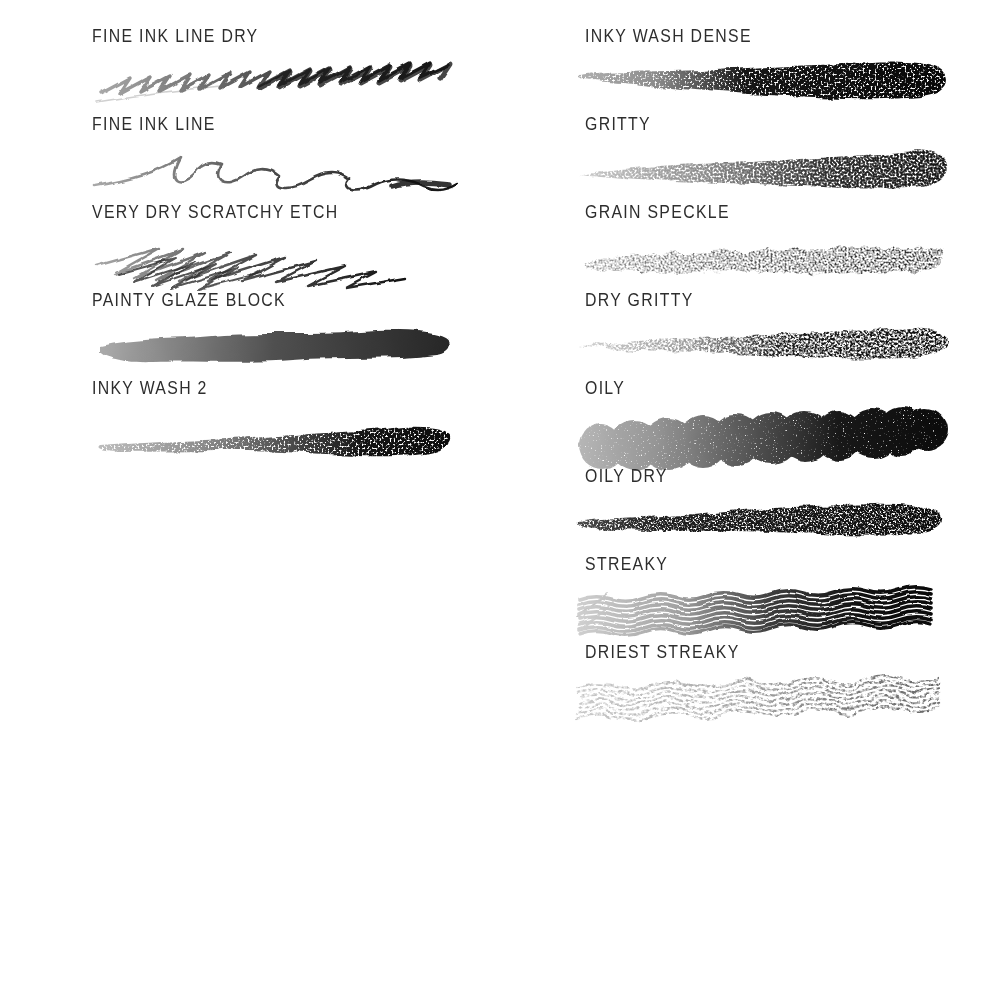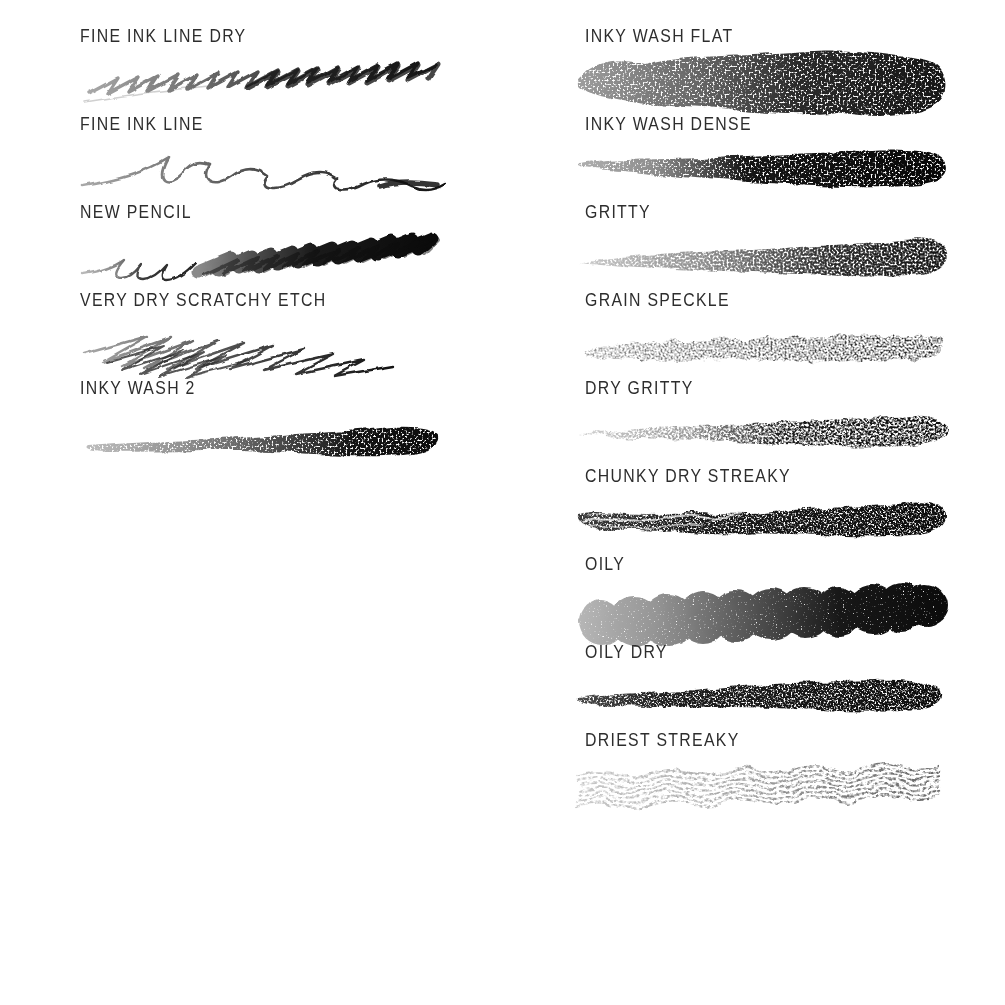--- a/index.html
+++ b/index.html
@@ -1,19 +1,19 @@
 <!DOCTYPE html>
 <html><head>
 <meta charset="utf-8">
 <style>
   html,body{margin:0;padding:0;background:#fff;}
   #page{position:relative;width:1005px;height:1005px;background:#fff;overflow:hidden;
         font-family:"Liberation Sans",sans-serif;}
   .col{position:absolute;top:24px;}
-  .col-left{left:80px;width:372px;}
+  .col-left{left:92px;width:372px;}
   .col-right{left:585px;width:380px;}
   .entry{position:relative;height:86px;}
   .label{font-size:18px;line-height:20px;margin-top:2px;color:#2d2d2d;letter-spacing:1.5px;
          white-space:nowrap;transform:scaleX(.88);transform-origin:0 50%;font-weight:400;}
   .entry svg{position:absolute;top:22px;left:0;overflow:visible;display:block;}
   .col-right .entry svg{left:-12px;}
   #svgdefs{position:absolute;width:0;height:0;}
 </style>
 </head>
 <body>
@@ -209,63 +209,53 @@
       <div class="label">FINE INK LINE</div>
       <svg width="372" height="60" viewBox="0 0 372 60">
         <g filter="url(#f-rough-s)" fill="none" stroke-linecap="round" stroke-linejoin="round">
           <path d="M2,50 C40,44 66,36 88,22 C74,46 88,52 102,38 C110,26 120,24 130,28 C118,46 136,52 152,40 C166,30 178,32 188,40 C176,54 198,56 218,44 C236,33 248,36 258,44 C248,56 266,58 284,48 C302,40 320,44 332,50 C344,55 356,53 366,47" stroke="url(#g-line)" stroke-width="2.6"></path>
           <path d="M300,50 C318,44 340,46 358,48" stroke="#111111" stroke-width="5.5" opacity=".85"></path>
         </g>
       </svg>
     </div>
 
 
-    <div class="entry">
-      <div class="label">NEW PENCIL</div>
-      <svg width="372" height="60" viewBox="0 0 372 60">
-        <g filter="url(#f-rough-s)" fill="none" stroke-linecap="round" stroke-linejoin="round">
-          <path d="M2,50 q28,-4 42,-14 q-14,16 -3,17 q9,1 20,-13 q-8,15 2,15 q11,-1 23,-15 q-9,16 1,16 q13,-1 28,-17" stroke="url(#g-pencil)" stroke-width="2.4" opacity=".9"></path>
-          <path d="M118,48 l34,-14 l-14,12 l34,-14 l-14,12 l34,-14 l-14,12 l34,-14 l-14,12 l34,-14 l-14,12 l34,-14 l-14,12 l34,-14 l-14,12 l34,-14 l-14,12 l34,-14 l-14,12 l34,-14 l-14,12 l34,-14 l-14,12" stroke="url(#g-slab)" stroke-width="13"></path>
-          <path d="M124,52 l34,-16 l-14,14 l34,-16 l-14,14 l34,-16 l-14,14 l34,-16 l-14,14 l34,-16 l-14,14 l34,-16 l-14,14 l34,-16 l-14,14 l34,-16 l-14,14 l34,-16 l-14,14 l34,-16 l-14,14 l34,-16 l-14,14" stroke="#0c0c0c" stroke-width="4" opacity=".5"></path>
-        </g>
-      </svg>
-    </div>
 
 
 
     <div class="entry">
       <div class="label">VERY DRY SCRATCHY ETCH</div>
       <svg width="372" height="60" viewBox="0 0 372 60">
         <g filter="url(#f-rough-s)" fill="none" stroke-linecap="round" stroke-linejoin="round">
           <path d="M4,42 l64,-18 l-46,26 l68,-24 l-48,28 l72,-26 l-50,28 l74,-27 l-50,28 l76,-26 l-48,26 l78,-24 l-44,24 l74,-20 l-40,21 l70,-16 l-38,20 l68,-14 l-30,16 l60,-10" stroke="url(#g-line)" stroke-width="2.4"></path>
           <path d="M26,50 l58,-16 l-42,24 l62,-20 l-44,24 l64,-22 l-44,24 l66,-20 l-40,21 l62,-16" stroke="#2b2b2b" stroke-width="2" opacity=".8"></path>
         </g>
       </svg>
     </div>
 
 
+    <div class="entry">
+      <div class="label">PAINTY GLAZE BLOCK</div>
+      <svg width="372" height="60" viewBox="0 0 372 60">
+        <path d="M8,34 C40,26 80,28 120,24 C170,20 220,24 270,20 C310,17 340,20 352,26 C360,31 358,40 344,42 C300,48 250,44 200,48 C150,52 100,48 60,50 C35,51 12,46 8,40 Z" fill="url(#g-block)" filter="url(#f-rough-m)"></path>
+      </svg>
+    </div>
 
 
     <div class="entry">
       <div class="label">INKY WASH 2</div>
       <svg width="372" height="60" viewBox="0 0 372 60">
         <path d="M8,46 C60,42 110,40 160,38 C210,34 260,32 302,28 C332,25 354,28 358,36 C360,44 348,52 324,54 C284,57 240,54 190,52 C140,50 80,52 32,52 C14,52 2,50 8,46 Z" fill="url(#g-wash2)" filter="url(#f-chalk)"></path>
       </svg>
     </div>
 
   </div>
 
   <div class="col col-right">
 
-    <div class="entry">
-      <div class="label">INKY WASH FLAT</div>
-      <svg width="380" height="78" viewBox="0 0 380 78">
-        <path d="M8,30 C20,14 48,10 72,16 C120,4 170,8 220,4 C270,0 320,4 352,12 C372,18 378,34 370,50 C358,68 310,72 264,64 C220,70 170,62 130,60 C90,58 40,54 18,46 C4,40 2,36 8,30 Z" fill="url(#g-flat)" filter="url(#f-chalk)"></path>
-      </svg>
-    </div>
 
     <div class="entry">
       <div class="label">INKY WASH DENSE</div>
       <svg width="380" height="60" viewBox="0 0 380 60">
         <path d="M6,28 C50,22 90,24 130,22 C180,18 240,16 298,14 C336,12 366,16 372,26 C378,36 370,46 348,48 C304,52 260,50 215,48 C170,46 110,42 60,36 C30,33 2,34 6,28 Z" fill="url(#g-washdense)" filter="url(#f-chalk)"></path>
       </svg>
     </div>
 
     <div class="entry">
       <div class="label">GRITTY</div>
@@ -282,31 +272,20 @@
     </div>
 
     <div class="entry">
       <div class="label">DRY GRITTY</div>
       <svg width="380" height="60" viewBox="0 0 380 60">
         <path d="M4,34 C60,28 120,26 180,24 C240,20 300,18 340,16 C360,15 374,20 374,28 C374,38 360,46 330,46 C280,48 220,44 160,42 C100,40 50,40 4,34 Z" fill="url(#g-drygrit)" filter="url(#f-drygrit)"></path>
       </svg>
     </div>
 
 
-    <div class="entry">
-      <div class="label">CHUNKY DRY STREAKY</div>
-      <svg width="380" height="60" viewBox="0 0 380 60">
-        <g filter="url(#f-chunk)">
-          <path d="M4,26 C30,20 60,30 90,26 C130,20 160,30 200,24 C250,18 300,20 340,14 C358,11 372,18 372,28 C372,42 352,50 320,48 C270,50 220,44 170,46 C120,48 80,40 40,42 C16,43 2,36 4,26 Z" fill="url(#g-chunk)"></path>
-          <path d="M8,34 q20,-6 40,-2 t40,-2 t40,-2 t40,-2" stroke="#ffffff" stroke-width="2" fill="none" opacity=".75"></path>
-          <path d="M10,40 q20,-5 40,-1 t40,-1 t40,-2" stroke="#ffffff" stroke-width="1.5" fill="none" opacity=".6"></path>
-          <path d="M14,28 q22,-5 42,-2 t40,-2" stroke="#ffffff" stroke-width="1.2" fill="none" opacity=".5"></path>
-        </g>
-      </svg>
-    </div>
 
     <div class="entry">
       <div class="label">OILY</div>
       <svg width="380" height="74" viewBox="0 0 380 74">
         <g filter="url(#f-oily)" fill="url(#gu-oily)">
           <circle cx="28" cy="46" r="23"></circle>
             <circle cx="62" cy="45" r="25"></circle>
             <circle cx="96" cy="44" r="26"></circle>
           <circle cx="130" cy="42" r="26"></circle>
             <circle cx="164" cy="40" r="26"></circle>
@@ -320,20 +299,37 @@
       </svg>
     </div>
 
     <div class="entry">
       <div class="label">OILY DRY</div>
       <svg width="380" height="60" viewBox="0 0 380 60">
         <path d="M4,34 C40,28 80,30 120,26 C180,20 240,18 300,16 C330,15 360,18 366,26 C372,34 366,44 344,46 C300,50 250,46 200,44 C150,42 90,44 40,42 C18,41 2,40 4,34 Z" fill="url(#g-oilydry)" filter="url(#f-chunk)"></path>
       </svg>
     </div>
 
+    <div class="entry">
+      <div class="label">STREAKY</div>
+      <svg width="380" height="64" viewBox="0 0 380 64">
+        <g filter="url(#f-rough-s)" fill="none" stroke-linecap="round">
+          <path d="M4,42 l30,-24" stroke="#b5b5b5" stroke-width="2" opacity=".8"></path>
+          <path d="M10,52 l30,-26" stroke="#bbbbbb" stroke-width="2" opacity=".7"></path>
+          <path d="M6,24 q16,-6 32,-1 t32,-1 t32,-1 t32,-1 t32,-1 t32,-1 t32,-1 t32,-1 t32,-1 t32,-1 t32,-1" stroke="url(#g-streak)" stroke-width="3.6"></path>
+          <path d="M6,29 q16,-6 32,-1 t32,-1 t32,-1 t32,-1 t32,-1 t32,-1 t32,-1 t32,-1 t32,-1 t32,-1 t32,-1" stroke="url(#g-streak)" stroke-width="3.6"></path>
+          <path d="M6,34 q16,-6 32,-1 t32,-1 t32,-1 t32,-1 t32,-1 t32,-1 t32,-1 t32,-1 t32,-1 t32,-1 t32,-1" stroke="url(#g-streak)" stroke-width="3.6"></path>
+          <path d="M6,39 q16,-6 32,-1 t32,-1 t32,-1 t32,-1 t32,-1 t32,-1 t32,-1 t32,-1 t32,-1 t32,-1 t32,-1" stroke="url(#g-streak)" stroke-width="3.6"></path>
+          <path d="M6,44 q16,-6 32,-1 t32,-1 t32,-1 t32,-1 t32,-1 t32,-1 t32,-1 t32,-1 t32,-1 t32,-1 t32,-1" stroke="url(#g-streak)" stroke-width="3.6"></path>
+          <path d="M6,49 q16,-6 32,-1 t32,-1 t32,-1 t32,-1 t32,-1 t32,-1 t32,-1 t32,-1 t32,-1 t32,-1 t32,-1" stroke="url(#g-streak)" stroke-width="3.6"></path>
+          <path d="M6,54 q16,-6 32,-1 t32,-1 t32,-1 t32,-1 t32,-1 t32,-1 t32,-1 t32,-1 t32,-1 t32,-1 t32,-1" stroke="url(#g-streak)" stroke-width="3.6"></path>
+          <path d="M6,58 q16,-6 32,-1 t32,-1 t32,-1 t32,-1 t32,-1 t32,-1 t32,-1 t32,-1 t32,-1 t32,-1 t32,-1" stroke="url(#g-streak)" stroke-width="3.2"></path>
+        </g>
+      </svg>
+    </div>
 
     <div class="entry">
       <div class="label">DRIEST STREAKY</div>
       <svg width="380" height="64" viewBox="0 0 380 64">
         <g filter="url(#f-drybreak)" fill="none" stroke-linecap="round" opacity=".95">
           <path d="M6,24 q18,-7 36,-1 t36,-1 t36,-1 t36,-1 t36,-1 t36,-1 t36,-1 t36,-1 t36,-1 t36,-1" stroke="url(#g-dry)" stroke-width="2.4"></path>
           <path d="M6,29 q18,-7 36,-1 t36,-1 t36,-1 t36,-1 t36,-1 t36,-1 t36,-1 t36,-1 t36,-1 t36,-1" stroke="url(#g-dry)" stroke-width="2.4"></path>
           <path d="M6,34 q18,-7 36,-1 t36,-1 t36,-1 t36,-1 t36,-1 t36,-1 t36,-1 t36,-1 t36,-1 t36,-1" stroke="url(#g-dry)" stroke-width="2.4"></path>
           <path d="M6,39 q18,-7 36,-1 t36,-1 t36,-1 t36,-1 t36,-1 t36,-1 t36,-1 t36,-1 t36,-1 t36,-1" stroke="url(#g-dry)" stroke-width="2.4"></path>
           <path d="M6,44 q18,-7 36,-1 t36,-1 t36,-1 t36,-1 t36,-1 t36,-1 t36,-1 t36,-1 t36,-1 t36,-1" stroke="url(#g-dry)" stroke-width="2.4"></path>

